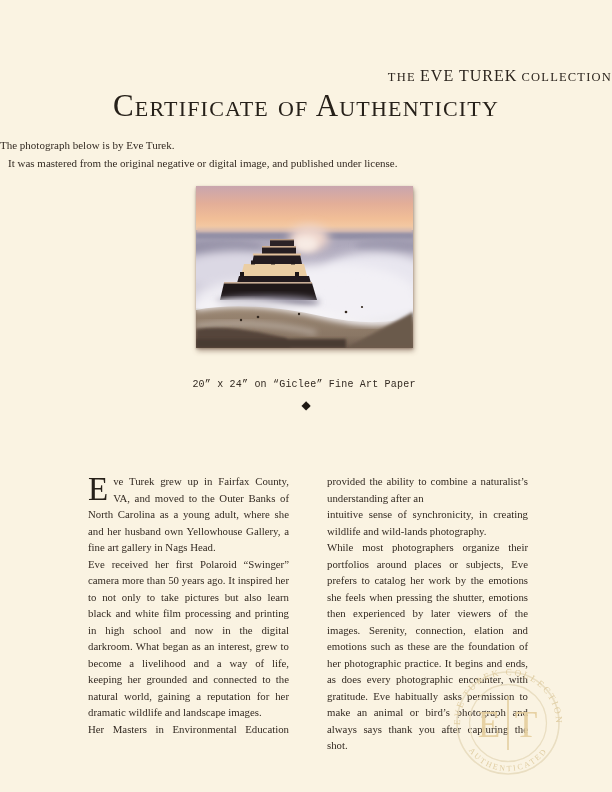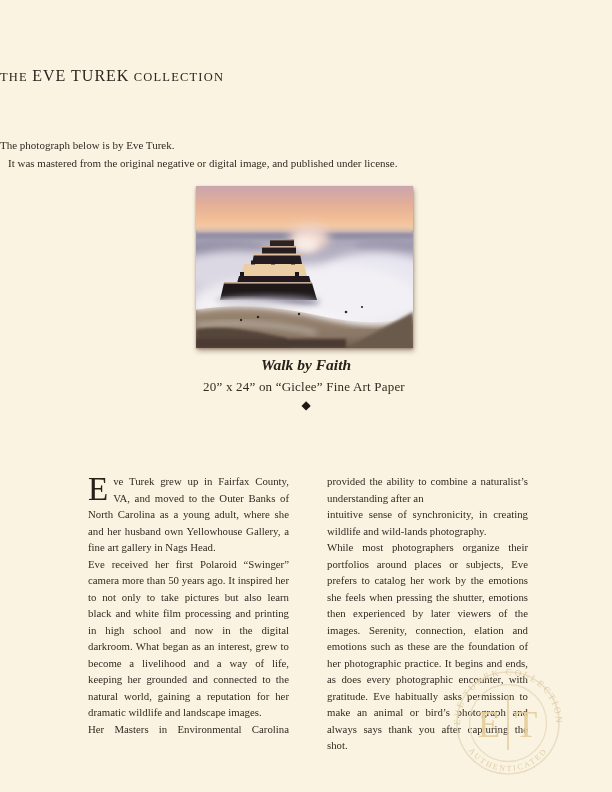--- a/index.html
+++ b/index.html
@@ -3,21 +3,21 @@
 <meta charset="utf-8">
 <style>
   html,body { margin:0; padding:0; background:#FAF3E2; }
   .page {
     position:relative; width:612px; height:792px; margin:0 auto;
     background:#FAF3E2; overflow:hidden;
     font-family:"Liberation Serif","DejaVu Serif",serif;
     color:#2E2620;
   }
   .eyebrow {
-    position:absolute; top:67px; left:0; right:0; text-align:left;
+    position:absolute; top:67px; left:0; right:0; text-align:right;
     font-size:12.5px; letter-spacing:1.2px; color:#2B241D;
   }
   .eyebrow .big { font-size:16px; letter-spacing:1px; }
   .main-title {
     position:absolute; top:88px; left:0; right:0; margin:0; text-align:center;
     font-variant:small-caps; font-weight:normal; font-size:31px;
     letter-spacing:1.2px; color:#262019;
   }
   .intro { position:absolute; left:0; right:0; margin:0; text-align:left; font-size:11px; color:#332A22; }
   .intro.l1 { top:139px; }
@@ -27,21 +27,21 @@
     box-shadow:1px 3px 5px rgba(90,60,45,.45), 0 1px 2px rgba(90,60,45,.35);
     background:#ccc;
   }
   .photo svg { display:block; width:217px; height:162px; }
   .art-title {
     position:absolute; top:356px; left:0; right:0; text-align:center;
     font-size:15.5px; font-weight:bold; font-style:italic; color:#262019;
   }
   .art-details {
     position:absolute; top:379px; left:0; right:4px; text-align:center;
-    font-size:13px; color:#332A22; letter-spacing:.2px;
+    font-size:10px; color:#332A22; letter-spacing:.2px;font-family:Liberation Mono, monospace;
   }
   .diamond {
     position:absolute; top:398px; left:0; right:0; text-align:center;
     font-size:12px; color:#1E1813;
   }
   .bio {
     position:absolute; left:88px; top:429px; width:440px;
     display:flex; gap:38px;margin-top:44px;
   }
   .col { width:210px; font-size:10.8px; line-height:16.5px; text-align:justify; color:#332A22; }
@@ -56,20 +56,21 @@
 <body>
 
 <div class="page">
 
   <div class="eyebrow">
     <span>THE</span>
     <span class="big">EVE TUREK</span>
     <span>COLLECTION</span>
   </div>
 
+  <h1 class="main-title">Certificate of Authenticity</h1>
 
   <p class="intro l1">The photograph below is by Eve Turek.</p>
   <p class="intro l2">It was mastered from the original negative or digital image, and published under license.</p>
 
   <div class="photo">
     <svg viewBox="0 0 217 162" xmlns="http://www.w3.org/2000/svg">
       <defs>
         <linearGradient id="sky" x1="0" y1="0" x2="0" y2="1">
           <stop offset="0" stop-color="#C9A5AE"></stop>
           <stop offset="0.35" stop-color="#E3AE98"></stop>
@@ -134,29 +135,28 @@
       <path d="M0,143 C 30,139 60,145 90,152 L95,162 L0,162 Z" fill="#55453A" filter="url(#b2)"></path>
       <rect x="0" y="153" width="150" height="9" fill="#483A30" filter="url(#b2)"></rect>
       <circle cx="62" cy="131" r="1.3" fill="#33281F"></circle>
       <circle cx="103" cy="128" r="1.2" fill="#33281F"></circle>
       <circle cx="150" cy="126" r="1.3" fill="#33281F"></circle>
       <circle cx="166" cy="121" r="1.1" fill="#33281F"></circle>
       <circle cx="45" cy="134" r="1.2" fill="#33281F"></circle>
     </svg>
   </div>
 
-  <div class="art-title">Walk by Faith</div>
   <div class="art-details">20” x 24” on “Giclee” Fine Art Paper</div>
   <div class="diamond">◆</div>
 
   <div class="bio">
     <div class="col">
       <p class="dropcap">Eve Turek grew up in Fairfax County, VA, and moved to the Outer Banks of North Carolina as a young adult, where she and her husband own Yellowhouse Gallery, a fine art gallery in Nags Head.</p>
       <p>Eve received her first Polaroid “Swinger” camera more than 50 years ago. It inspired her to not only to take pictures but also learn black and white film processing and printing in high school and now in the digital darkroom. What began as an interest, grew to become a livelihood and a way of life, keeping her grounded and connected to the natural world, gaining a reputation for her dramatic wildlife and landscape images.</p>
-      <p class="force-justify">Her Masters in Environmental Carolina</p>
+      <p class="force-justify">Her Masters in Environmental Education</p>
     </div>
     <div class="col">
       <p>provided the ability to combine a naturalist’s understanding after an</p>
       <p>intuitive sense of synchronicity, in creating wildlife and wild-lands photography.</p>
       <p>While most photographers organize their portfolios around places or subjects, Eve prefers to catalog her work by the emotions she feels when pressing the shutter, emotions then experienced by later viewers of the images. Serenity, connection, elation and emotions such as these are the foundation of her photographic practice. It begins and ends, as does every photographic encounter, with gratitude. Eve habitually asks permission to make an animal or bird’s photograph and always says thank you after capturing the shot.</p>
     </div>
   </div>
 
   <svg class="seal" viewBox="-56 -56 112 112" xmlns="http://www.w3.org/2000/svg">
     <g font-family="Liberation Serif, DejaVu Serif, serif">

